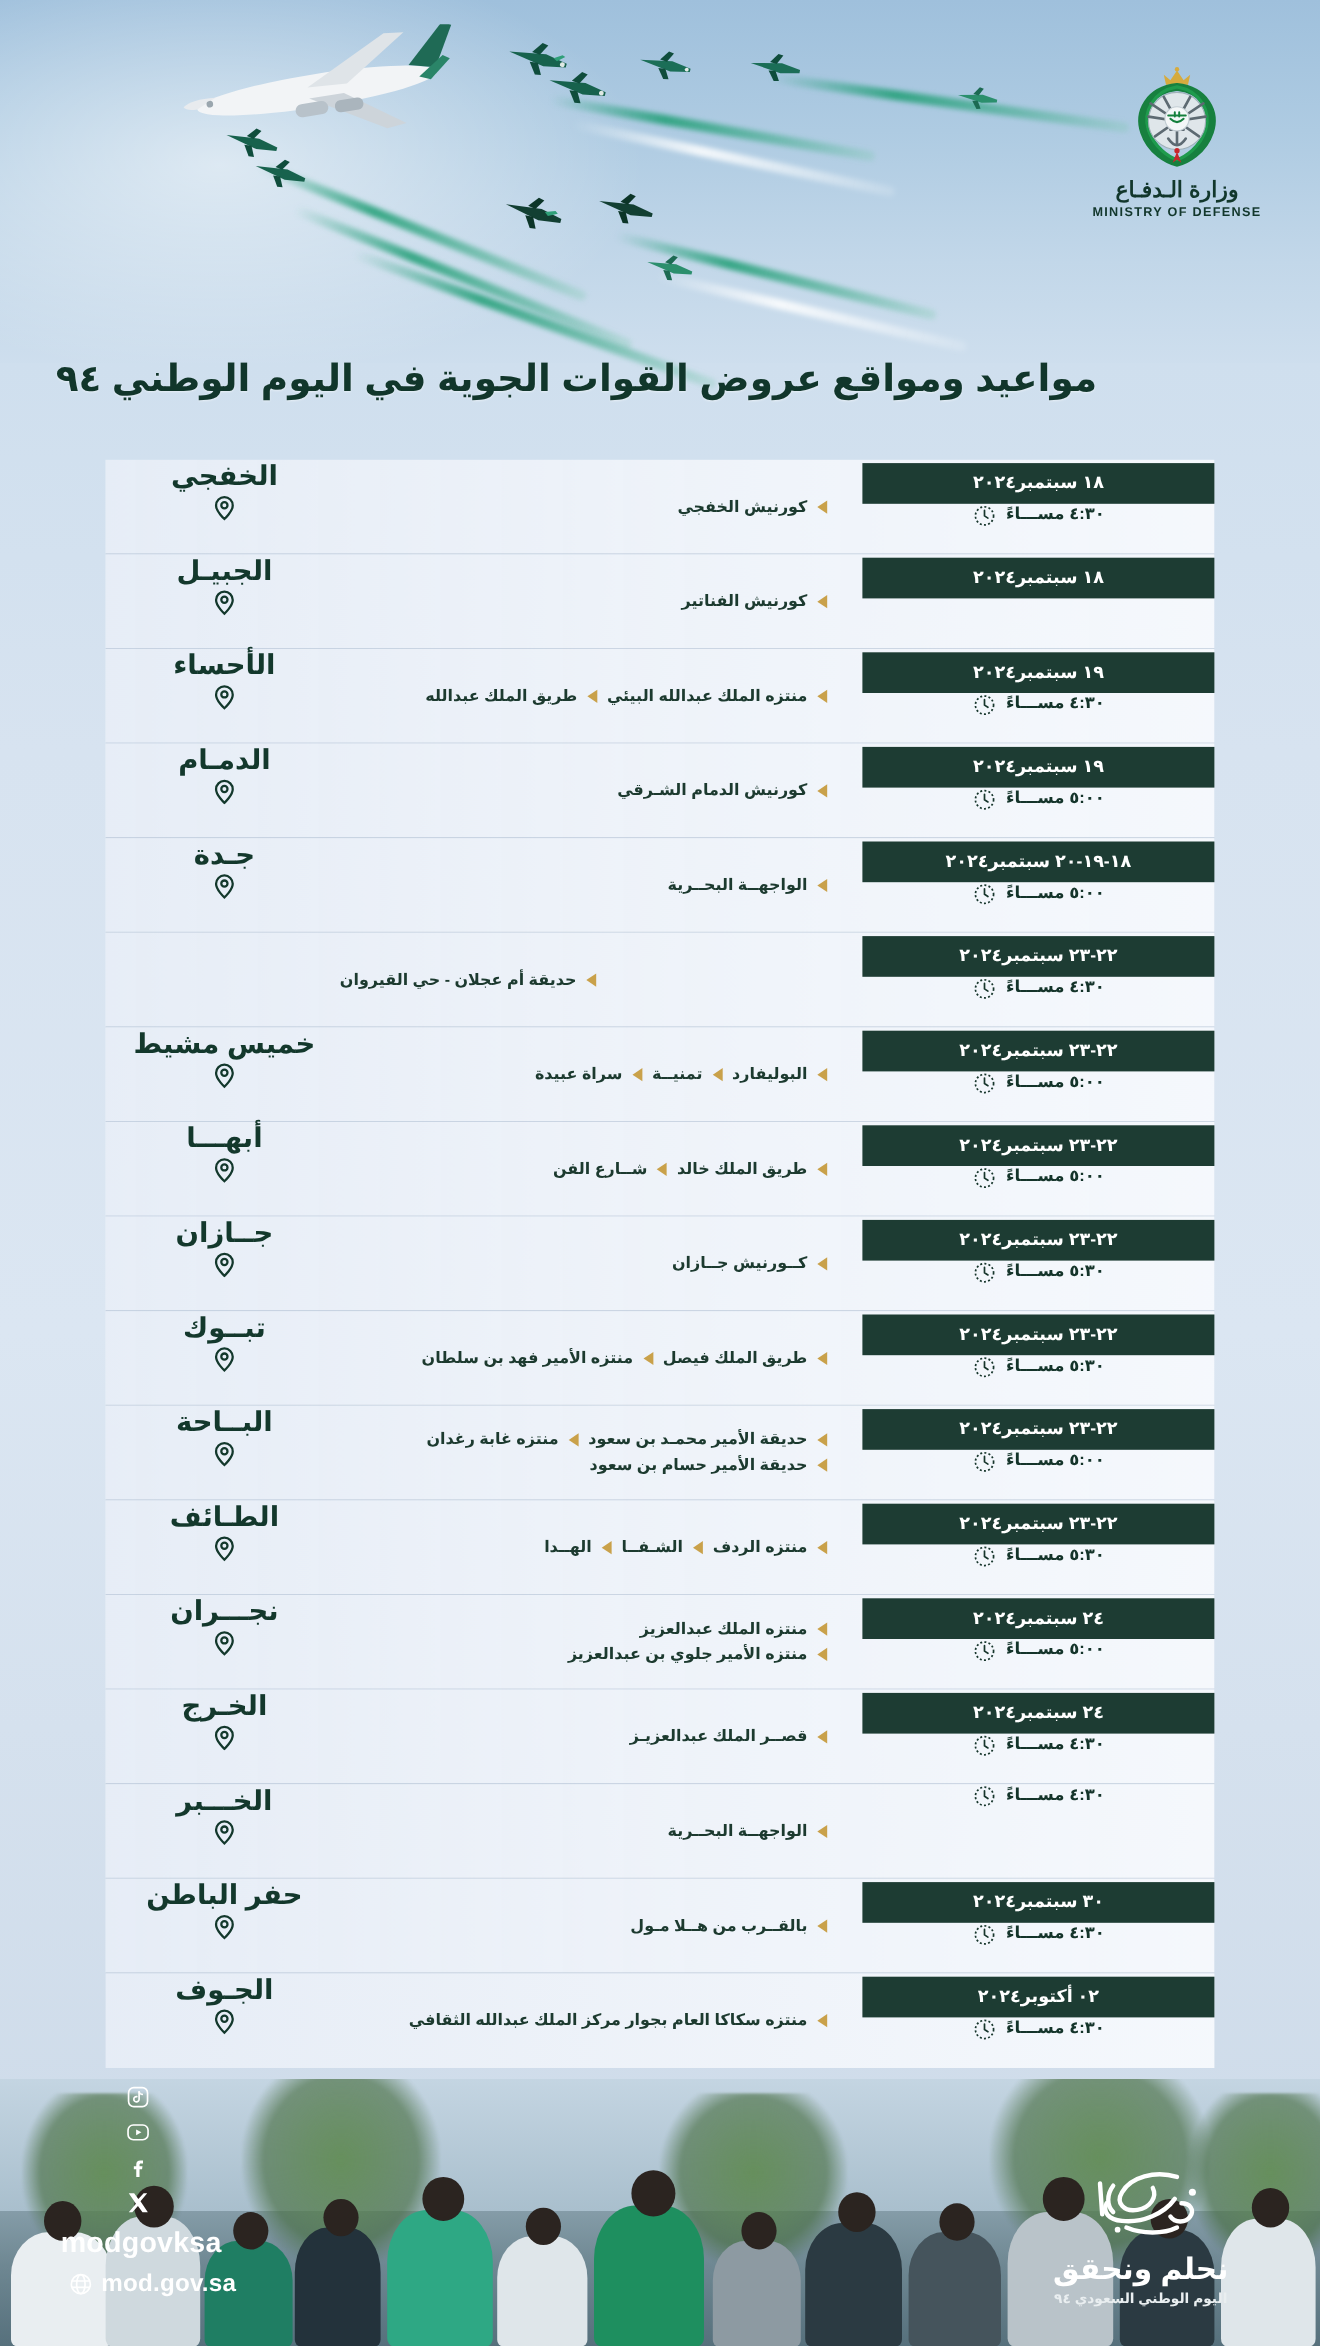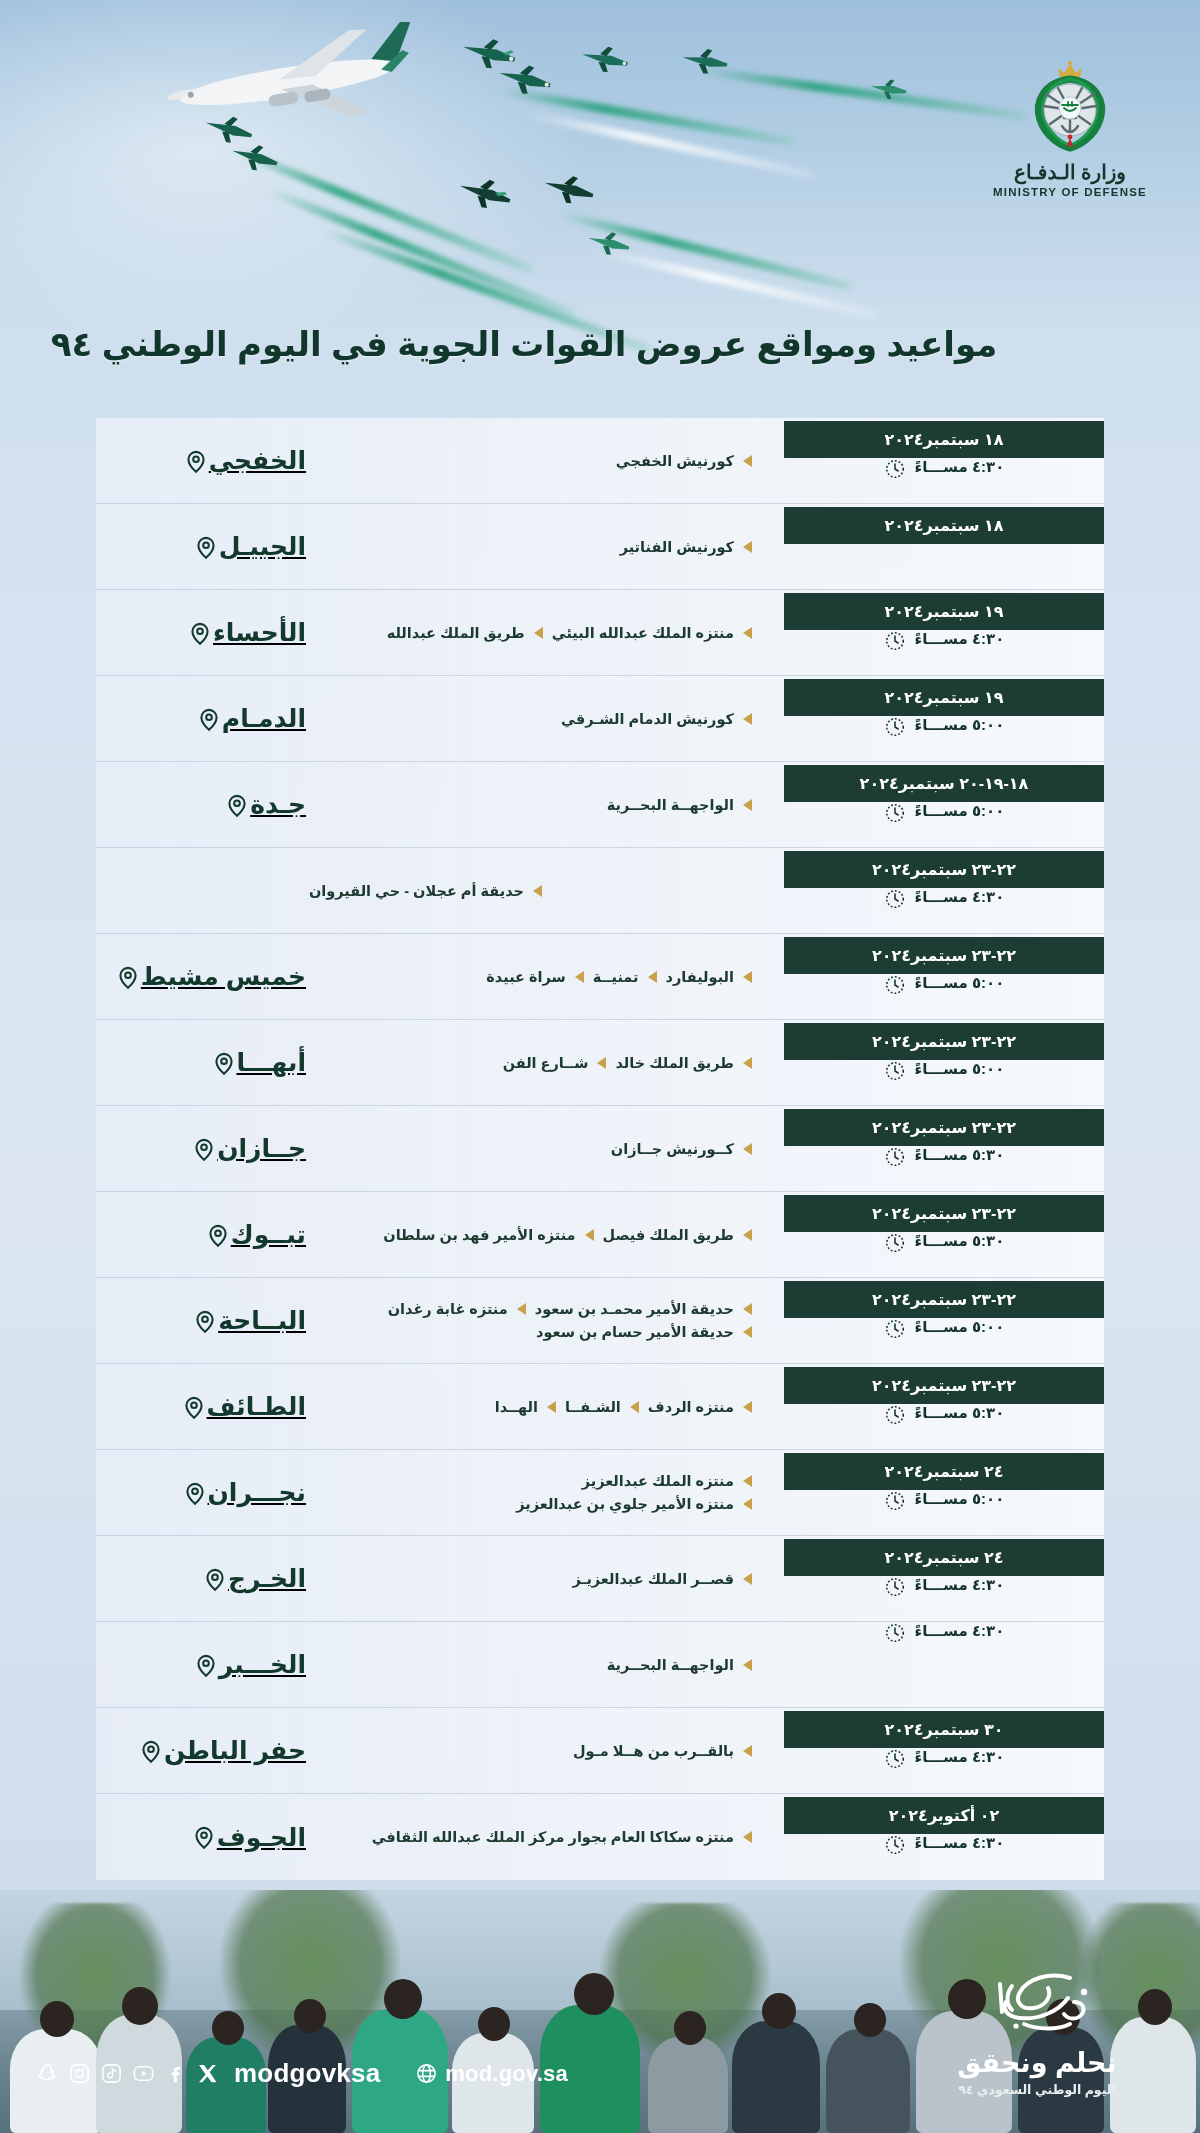--- a/index.html
+++ b/index.html
@@ -105,22 +105,22 @@
   .venue-line { display:flex; flex-direction:row; align-items:center; gap:9px; white-space:nowrap; }
   .venue-line .vtext { font-size:14.5px; color:#1c3a2f; font-weight:600; }
   .tri {
     width:0;height:0;flex:none;
     border-top:6px solid transparent; border-bottom:6px solid transparent;
     border-right:9px solid #c9a14a;
   }
 
   
   .city-col {
-    flex:none; width:210px; display:flex; flex-direction:row;
-    align-items:center; justify-content:flex-start; padding-left:6px;text-decoration:underline;
+    flex:none; width:210px; display:flex; flex-direction:column;
+    align-items:center; justify-content:flex-start; padding-left:6px;
   }
   .city-name {
     font-size:25px; font-weight:bold; color:#13382c; letter-spacing:-0.5px;
     white-space:nowrap;
   }
   .pin-ic { width:26px; height:26px; flex:none; }
 
   
   .photo {
     position:absolute; left:0; top:1890px; width:1200px; height:243px;
@@ -140,21 +140,21 @@
     position:absolute; left:0; bottom:0; width:1200px; height:150px;
   }
   .person {
     position:absolute; bottom:0; border-radius:38% 38% 6% 6%;
     filter: blur(.4px);
   }
   .head {
     position:absolute; border-radius:50%; background:#2b2420;
   }
   .footer-social {
-    position:absolute; left:36px; bottom:44px; display:flex; flex-direction:row;
+    position:absolute; left:36px; bottom:44px; display:flex; flex-direction:column;
     align-items:center; gap:9px; direction:ltr;
   }
   .soc { width:23px; height:23px; flex:none; }
   .handle { color:#fff; font-size:26px; font-weight:600; margin-left:6px; letter-spacing:.2px; }
   .site-wrap { display:flex; align-items:center; gap:7px; margin-left:26px; }
   .site { color:#fff; font-size:22px; font-weight:700; letter-spacing:.2px; }
 
   .nd-logo { position:absolute; right:58px; bottom:36px; width:210px; text-align:center; }
   .nd-mark { height:76px; display:flex; align-items:center; justify-content:center; }
   .nd-title { color:#fff; font-size:27px; font-weight:bold; margin-top:4px; letter-spacing:.5px;}

